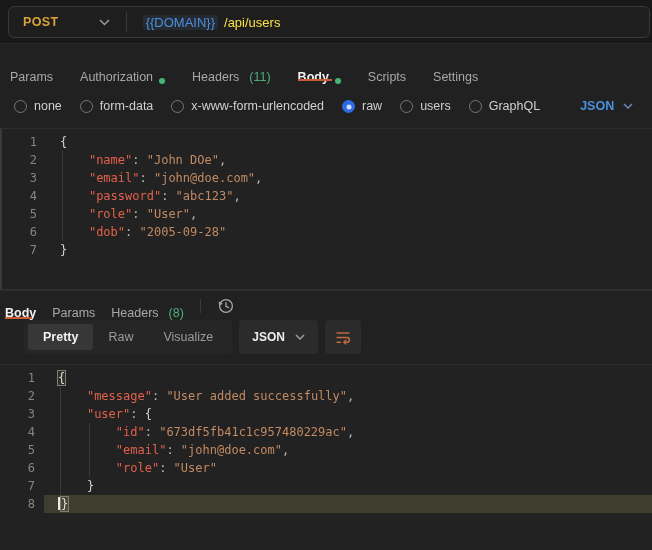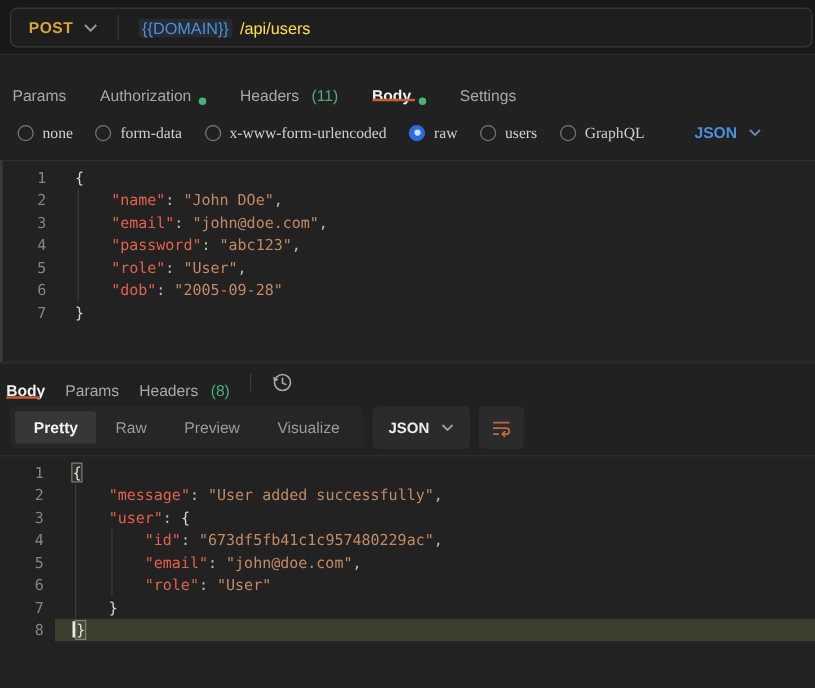--- a/index.html
+++ b/index.html
@@ -14,40 +14,40 @@
   .app { width:652px; height:550px; display:flex; flex-direction:column; }
 
   
   .topbar { height:44px; background:#181818; border-bottom:1px solid #2a2a2a; position:relative; flex:0 0 auto; }
   .url-bar {
     position:absolute; left:8px; top:6px; right:2px; height:32px;
     background:#1e1e1e; border:1px solid #383838; border-radius:6px;
     display:flex; align-items:center; overflow:hidden;
   }
   .method-btn {
-    display:flex; align-items:center; gap:8px; padding:0 16px 0 14px; height:100%;
+    display:flex; align-items:center; gap:40px; padding:0 16px 0 14px; height:100%;
     background:transparent; border:none; cursor:pointer;text-align:right;
   }
   .method-label { color:#d9a33a; font-weight:bold; font-size:12.5px; letter-spacing:.4px; font-family:"Liberation Sans",sans-serif; }
   .vsep { width:1px; height:20px; background:#3a3a3a; }
   .url-field { display:flex; align-items:center; gap:6px; padding-left:16px; font-size:13px; }
   .url-var { color:#4c8fdd; background:#262b33; border-radius:3px; padding:0 3px; }
   .url-path { color:#fde047; }
 
   
   .req-tabs { height:40px; display:flex; align-items:center; gap:27px; padding-left:10px; flex:0 0 auto; }
   .tab { position:relative; display:flex; align-items:flex-end; gap:6px; height:100%; color:#a8a8a8; cursor:pointer; }
   .tab.active .tab-label { color:#f2f2f2; font-weight:bold; }
   .tab.active::after { content:""; position:absolute; left:0; bottom:3px; height:2px; background:#c75c35; width:34px; }
   .dot { width:6px; height:6px; border-radius:50%; background:#41b876; }
   .count-green { color:#4caf7a; margin-left:4px;margin-top:44px; }
 
   
   .body-types { height:44px; display:flex; align-items:center; gap:18px; padding-left:14px; flex:0 0 auto; }
-  .radio-item { display:flex; align-items:center; gap:7px; cursor:pointer; color:#cfcfcf;font-family:Liberation Serif, serif; }
+  .radio-item { display:flex; align-items:flex-end; gap:7px; cursor:pointer; color:#cfcfcf; }
   .radio-circle { width:13px; height:13px; border-radius:50%; border:1px solid #767676; position:relative; flex:0 0 auto; }
   .radio-item.selected .radio-circle { border-color:#2e6be0; background:#2e6be0; }
   .radio-item.selected .radio-circle::after {
     content:""; position:absolute; left:50%; top:50%; transform:translate(-50%,-50%);
     width:5px; height:5px; border-radius:50%; background:#cfe0ff;
   }
   .lang-select { display:flex; align-items:center; gap:9px; margin-left:22px; cursor:pointer; }
   .lang-label { color:#4c8fdd; font-weight:bold; font-size:12.5px; }
 
   
@@ -69,21 +69,21 @@
   .tk-brace_match { color:#e0e0d0; outline:1px solid #80806e; background:rgba(255,255,255,.06); }
   .caret { display:inline-block; width:2px; height:13px; background:#e8e8e8; vertical-align:-2px; margin-right:1px; }
   .indent-guide { position:absolute; width:1px; background:#3a3a3a; }
 
   
   .resp-tabs { height:30px; border-top:1px solid #2e2e2e; display:flex; align-items:center; gap:16px; padding-left:5px; flex:0 0 auto; }
   .resp-tabs .tab.active::after { bottom:1px; width:27px; }
   .icon-btn { display:flex; align-items:center; justify-content:center; background:transparent; border:none; cursor:pointer; }
 
   
-  .resp-toolbar { height:44px; display:flex; align-items:center; padding-left:8px; gap:7px; flex:0 0 auto; }
+  .resp-toolbar { height:44px; display:flex; padding-left:24px; gap:7px; flex:0 0 auto; }
   .segmented { display:flex; align-items:center; background:#262626; border-radius:4px; height:34px; padding:0 4px; }
   .seg-item { padding:0 15px; height:26px; display:flex; align-items:center; border-radius:3px; color:#9b9b9b; cursor:pointer; }
   .seg-item.active { background:#373737; color:#f2f2f2; font-weight:bold; }
   .format-btn { height:34px; background:#2b2b2b; border:none; border-radius:4px; display:flex; align-items:center; gap:10px;
     padding:0 13px; color:#ececec; font-weight:bold; font-size:12px; cursor:pointer; font-family:"Liberation Sans",sans-serif; }
   .wrap-btn { height:34px; width:36px; background:#2b2b2b; border:none; border-radius:4px; display:flex; align-items:center; justify-content:center; cursor:pointer; }
 
   svg { display:block; }
 </style>
 </head>
@@ -119,20 +119,23 @@
     </div>
     <div class="tab">
       <span class="tab-label">Headers</span>
       <span class="count-green">(11)</span>
     </div>
     <div class="tab active">
       <span class="tab-label">Body</span>
       <span class="dot"></span>
     </div>
     <div class="tab">
+      <span class="tab-label">Scripts</span>
+    </div>
+    <div class="tab">
       <span class="tab-label">Settings</span>
     </div>
   </div>
 
   <div class="body-types">
     <div class="radio-item">
       <span class="radio-circle"></span>
       <span>none</span>
     </div>
     <div class="radio-item">
@@ -208,23 +211,20 @@
     </button>
   </div>
 
   <div class="resp-toolbar">
     <div class="segmented">
       <div class="seg-item active">
         <span>Pretty</span>
       </div>
       <div class="seg-item">
         <span>Raw</span>
-      </div>
-      <div class="seg-item">
-        <span>Preview</span>
       </div>
       <div class="seg-item">
         <span>Visualize</span>
       </div>
     </div>
     <button class="format-btn">
       <span>JSON</span>
       <span>
         <svg width="10" height="6" viewBox="0 0 10 6">
             <polyline points="1,1 5,5 9,1" fill="none" stroke="#9b9b9b" stroke-width="1.5"></polyline>

